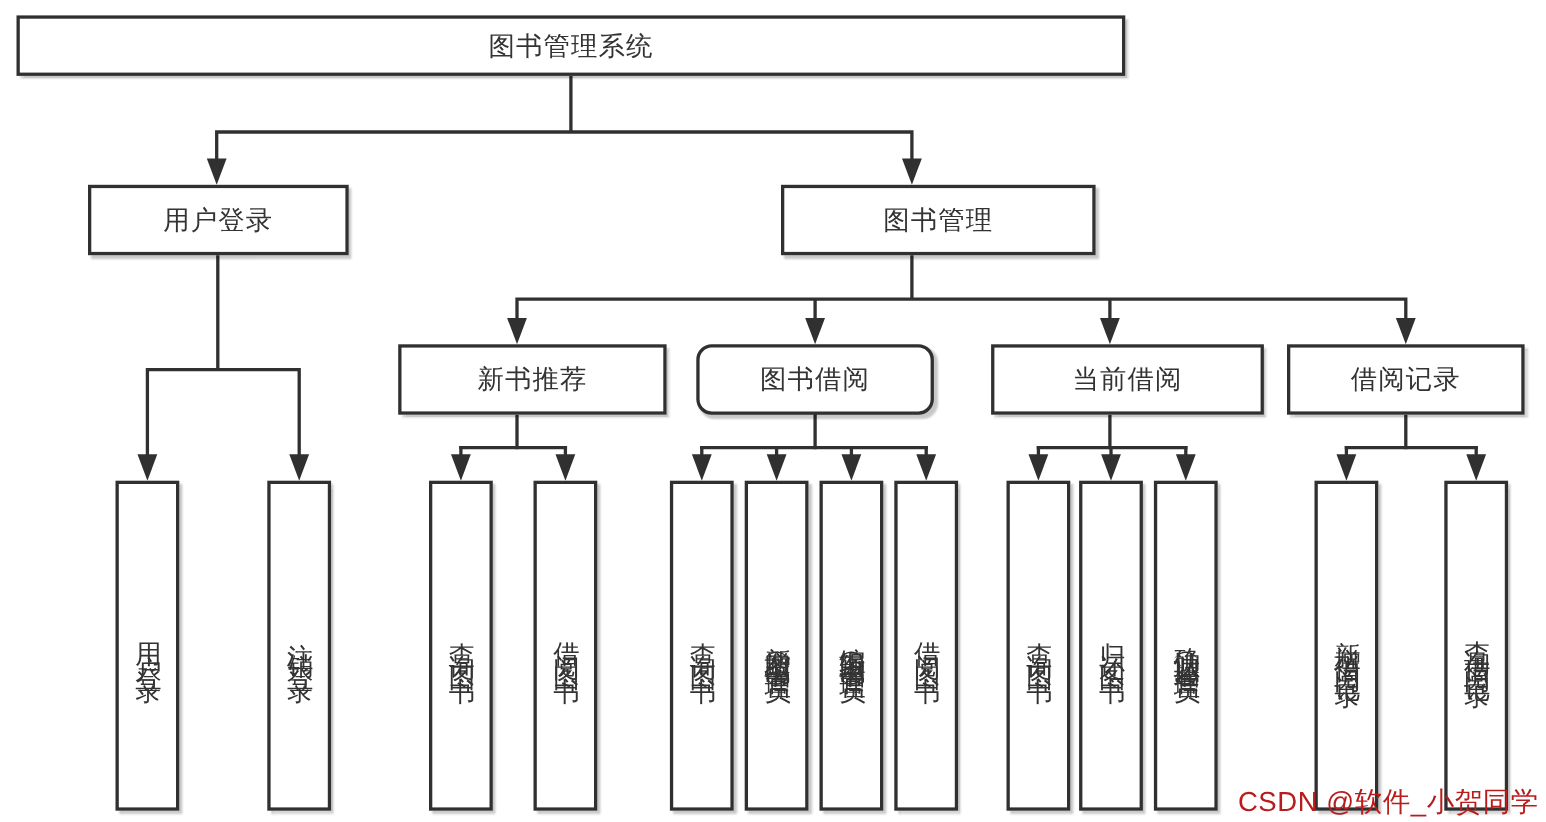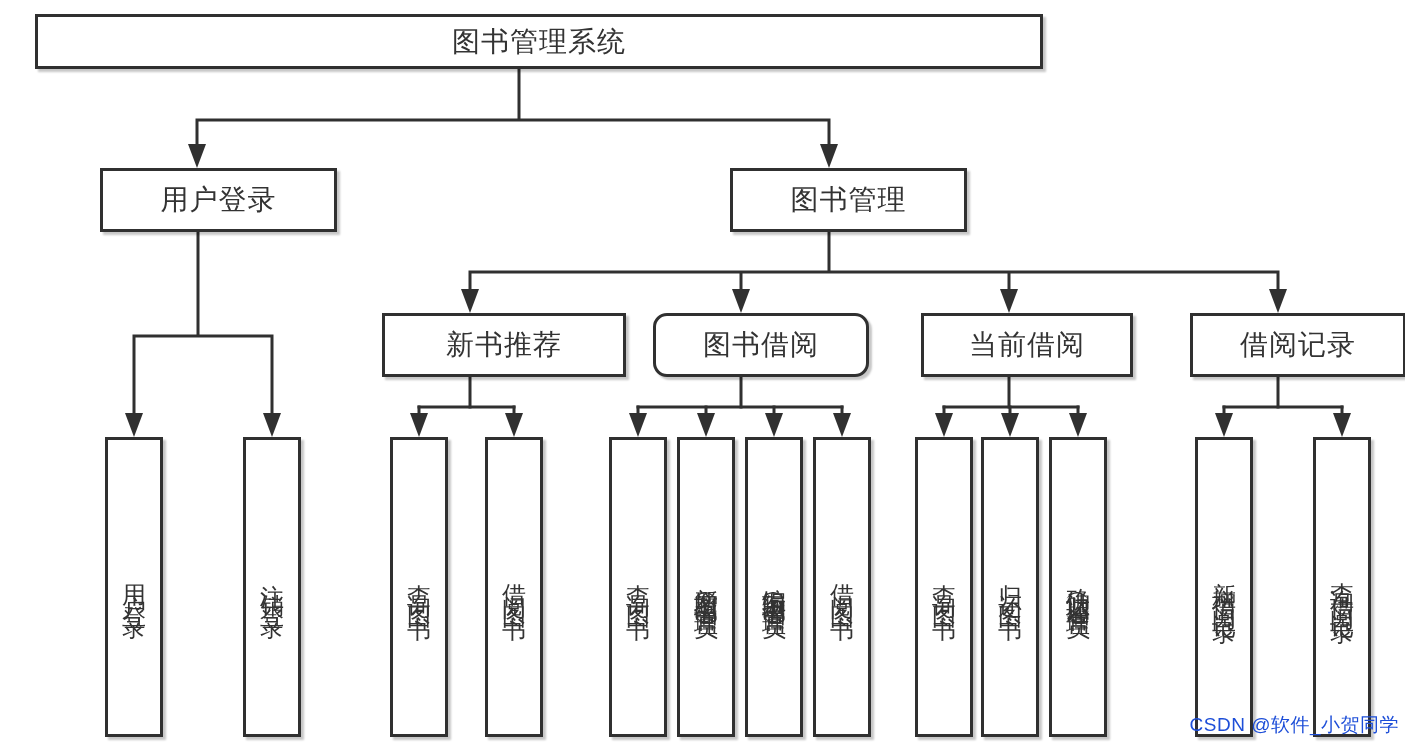--- a/index.html
+++ b/index.html
@@ -10,32 +10,32 @@
   }
   .stage{position:absolute;inset:0;width:1405px;height:747px;}
   svg.wires{position:absolute;left:0;top:0;width:1405px;height:747px;pointer-events:none;}
   .node{
     position:absolute;box-sizing:border-box;
     background:#ffffff;border:3px solid #303030;
     box-shadow:3px 3px 2px rgba(0,0,0,0.22);
     display:flex;align-items:center;justify-content:center;
     color:#333333;z-index:2;
   }
-  .hnode{font-size:28px;letter-spacing:1px;white-space:nowrap;margin-left:20px;}
+  .hnode{font-size:24px;letter-spacing:1px;white-space:nowrap;}
   .vnode{top:437px;width:58px;height:300px;}
   .vtext{
     writing-mode:vertical-rl;text-orientation:mixed;
     font-size:24px;line-height:1;color:#333333;white-space:nowrap;
   }
   .ls-l{letter-spacing:11px;}  
   .ls-m{letter-spacing:8px;}   
   .ls-s{letter-spacing:4px;}   
   .watermark{
     position:absolute;top:712px;right:6px;z-index:10;
-    font-size:19px;color:#1d4ed8;letter-spacing:0.5px;white-space:nowrap;
+    font-size:25px;color:#b91c1c;letter-spacing:0.5px;white-space:nowrap;
   }
 </style>
 </head>
 <body>
 
 <div class="stage">
 
   <svg class="wires" viewBox="0 0 1405 747">
     <g stroke="#303030" stroke-width="3" fill="none" stroke-linecap="square">
       <path d="M519 69 V120 M197 120 H829 M197 120 V150 M829 120 V150"></path>
@@ -68,31 +68,31 @@
     </g>
   </svg>
 
   <div class="node hnode" style="left:15px;top:14px;width:1008px;height:55px;">
     <span>图书管理系统</span>
   </div>
 
   <div class="node hnode" style="left:80px;top:168px;width:237px;height:64px;">
     <span>用户登录</span>
   </div>
-  <div class="node hnode" style="left:710px;top:168px;width:237px;height:64px;">
+  <div class="node hnode" style="left:710px;top:168px;width:286px;height:64px;">
     <span>图书管理</span>
   </div>
 
   <div class="node hnode" style="left:362px;top:313px;width:244px;height:64px;">
     <span>新书推荐</span>
   </div>
   <div class="node hnode" style="left:633px;top:313px;width:216px;height:64px;border-radius:14px;">
     <span>图书借阅</span>
   </div>
-  <div class="node hnode" style="left:901px;top:313px;width:212px;height:64px;">
+  <div class="node hnode" style="left:901px;top:313px;width:248px;height:64px;">
     <span>当前借阅</span>
   </div>
   <div class="node hnode" style="left:1170px;top:313px;width:216px;height:64px;">
     <span>借阅记录</span>
   </div>
 
   <div class="node vnode" style="left:105px;">
     <span class="vtext ls-l">用户登录</span>
   </div>
   <div class="node vnode" style="left:243px;">

